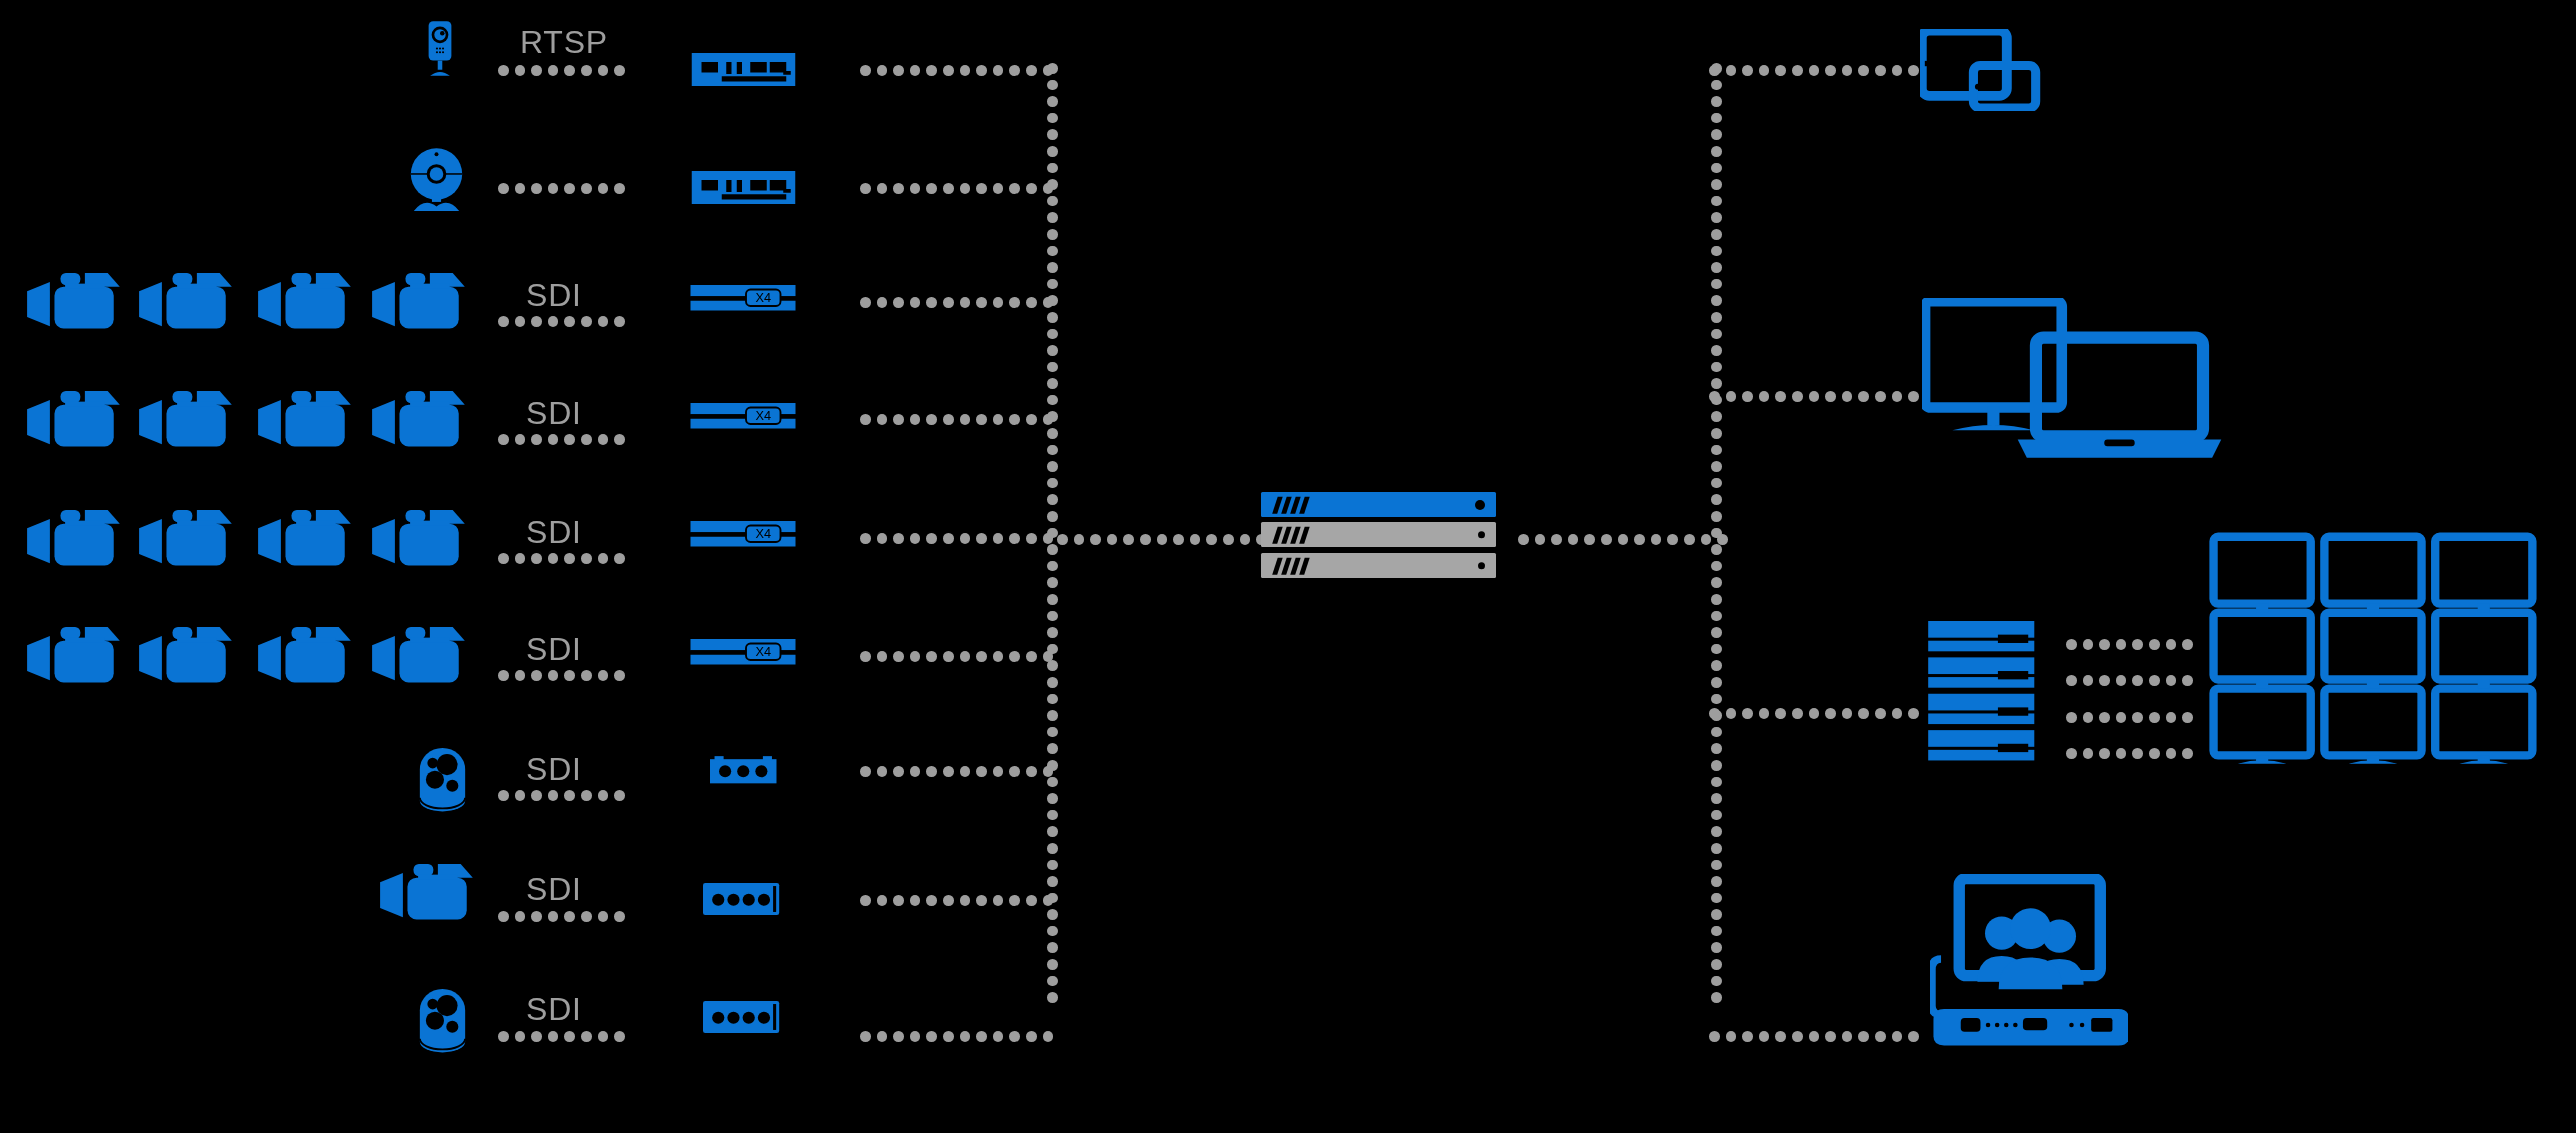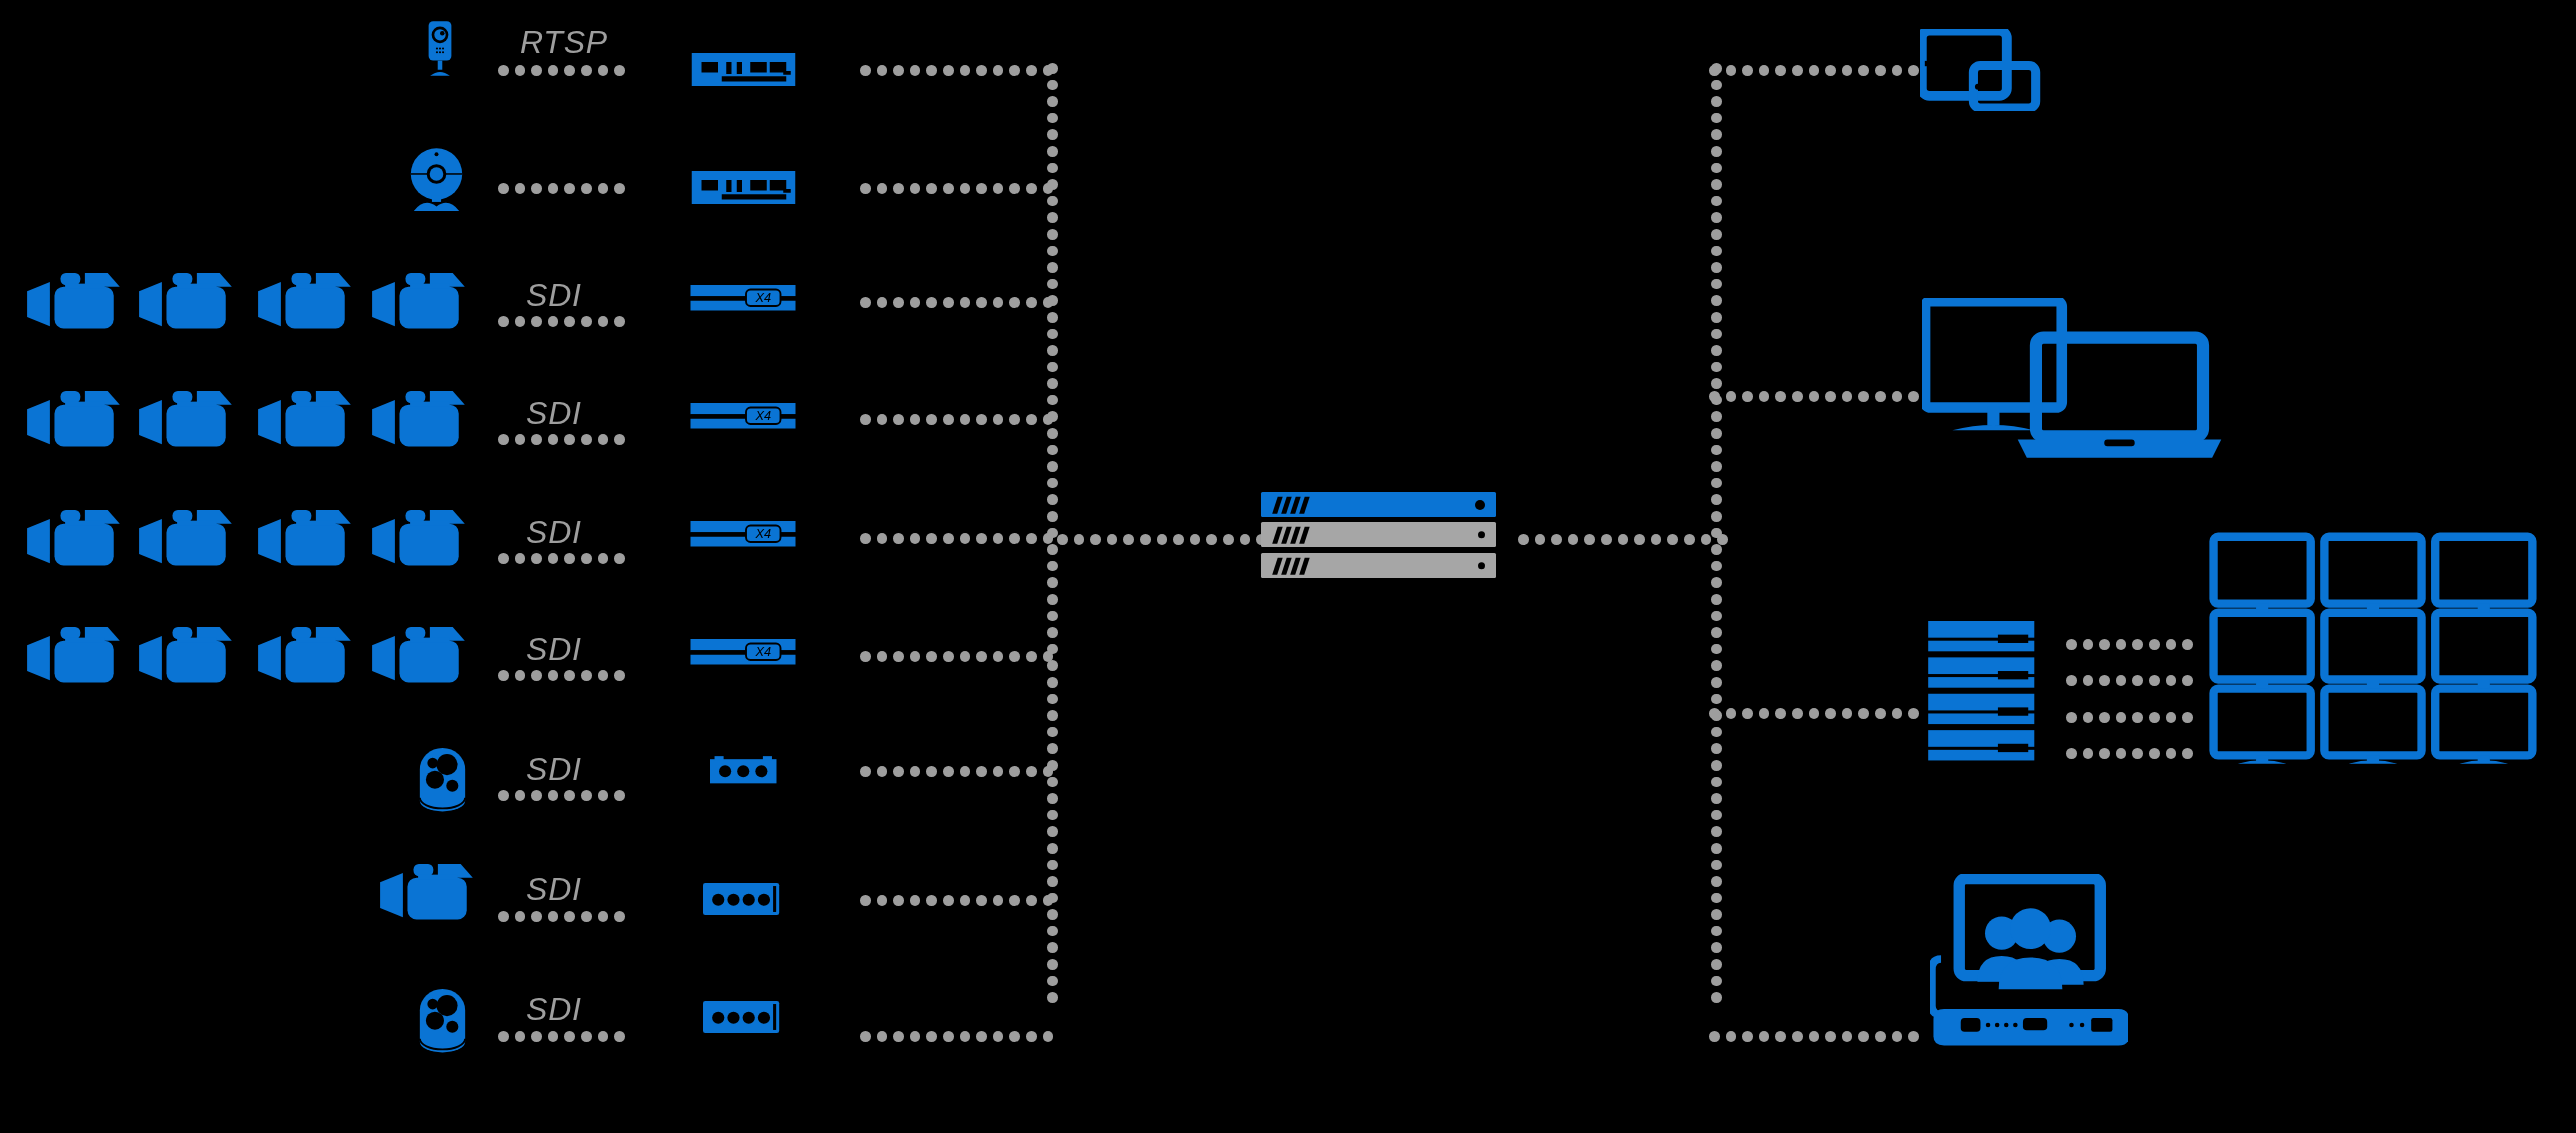--- a/index.html
+++ b/index.html
@@ -1,17 +1,17 @@
 <!DOCTYPE html>
 <html style="font-size:12px"><head>
 <meta charset="utf-8">
 <style>
   html,body{margin:0;padding:0;background:#000;}
   body{width:2576px;height:1133px;overflow:hidden;font-family:"Liberation Sans",sans-serif;}
-  #stage{position:relative;width:2576px;height:1090px;background:#000;font-style:italic;}
+  #stage{position:relative;width:2576px;height:1090px;background:#000;}
   .abs{position:absolute;}
   .lbl{position:absolute;color:#9e9e9e;font-size:32px;font-family:"Liberation Sans",sans-serif;letter-spacing:0.8px;white-space:nowrap;}
   .dotrow{position:absolute;height:15px;display:flex;align-items:center;gap:0;}
   .dotrow i{display:block;width:10.6px;height:10.6px;border-radius:50%;background:#9e9e9e;margin-right:6px;}
   .dotcol{position:absolute;width:15px;display:flex;flex-direction:column;align-items:center;}
   .dotcol i{display:block;width:10.6px;height:10.6px;border-radius:50%;background:#9e9e9e;margin-bottom:6px;}
   .ico{position:absolute;display:block;}
   .srv{position:absolute;}
   .srvunit{position:absolute;left:0;border-radius:1.5px;}
   .srvslash{position:absolute;left:13.7px;top:50%;transform:translateY(-50%);display:flex;gap:3.8px;}

